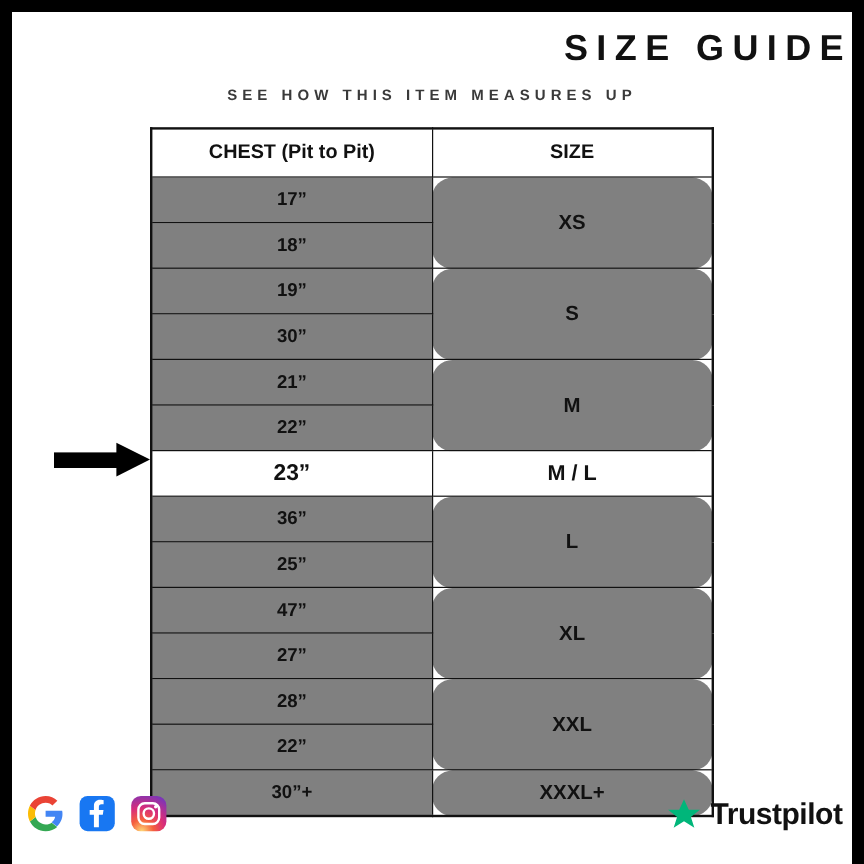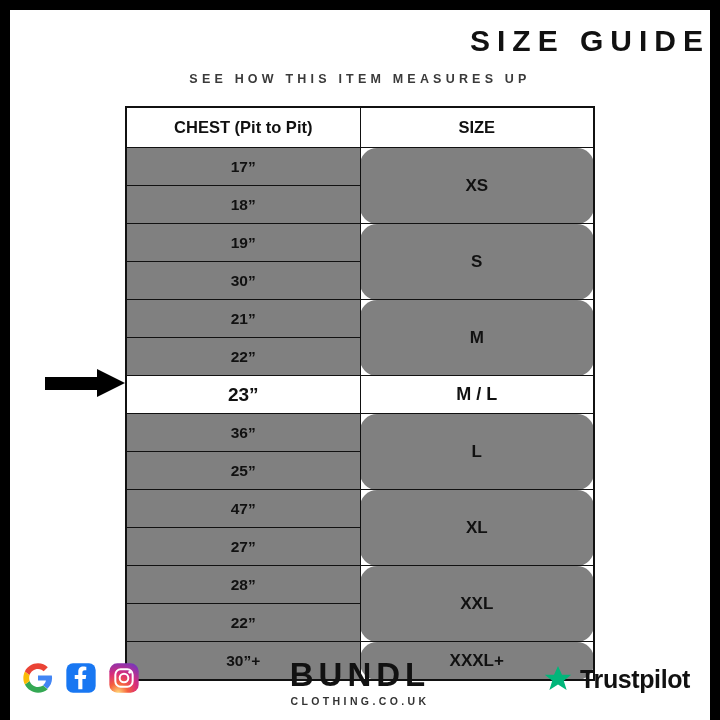--- a/index.html
+++ b/index.html
@@ -154,21 +154,21 @@
   }
   .brand-sub {
     font-size: 10.5px;
     font-weight: bold;
     letter-spacing: 3.4px;
     color: #333333;
     margin-top: 2px;
   }
   .trustpilot {
     position: absolute;
-    right: 20px;
+    right: 8px;
     top: 12px;
     display: flex;
     align-items: center;
     gap: 7px;
   }
   .tp-star {
     width: 30px;
     height: 30px;
     display: block;
   }
@@ -291,24 +291,20 @@
               </radialGradient>
             </defs>
             <rect x="2" y="2" width="44" height="44" rx="12" fill="url(#igGrad)"></rect>
             <rect x="11" y="11" width="26" height="26" rx="8" fill="none" stroke="#ffffff" stroke-width="3"></rect>
             <circle cx="24" cy="24" r="6.5" fill="none" stroke="#ffffff" stroke-width="3"></circle>
             <circle cx="32.6" cy="15.4" r="2.1" fill="#ffffff"></circle>
           </svg>
         </span>
       </div>
 
-      <div class="brand">
-        <div class="brand-name">BUNDL</div>
-        <div class="brand-sub">CLOTHING.CO.UK</div>
-      </div>
 
       <div class="trustpilot">
         <span>
           <svg class="tp-star" viewBox="0 0 24 24" aria-hidden="true">
             <path fill="#00b67a" d="M12 1.6l3.2 7h7.4l-6 4.8 2.3 7.3L12 16.3 5.1 20.7l2.3-7.3-6-4.8h7.4z"></path>
           </svg>
         </span>
         <span class="tp-text">Trustpilot</span>
       </div>
 

